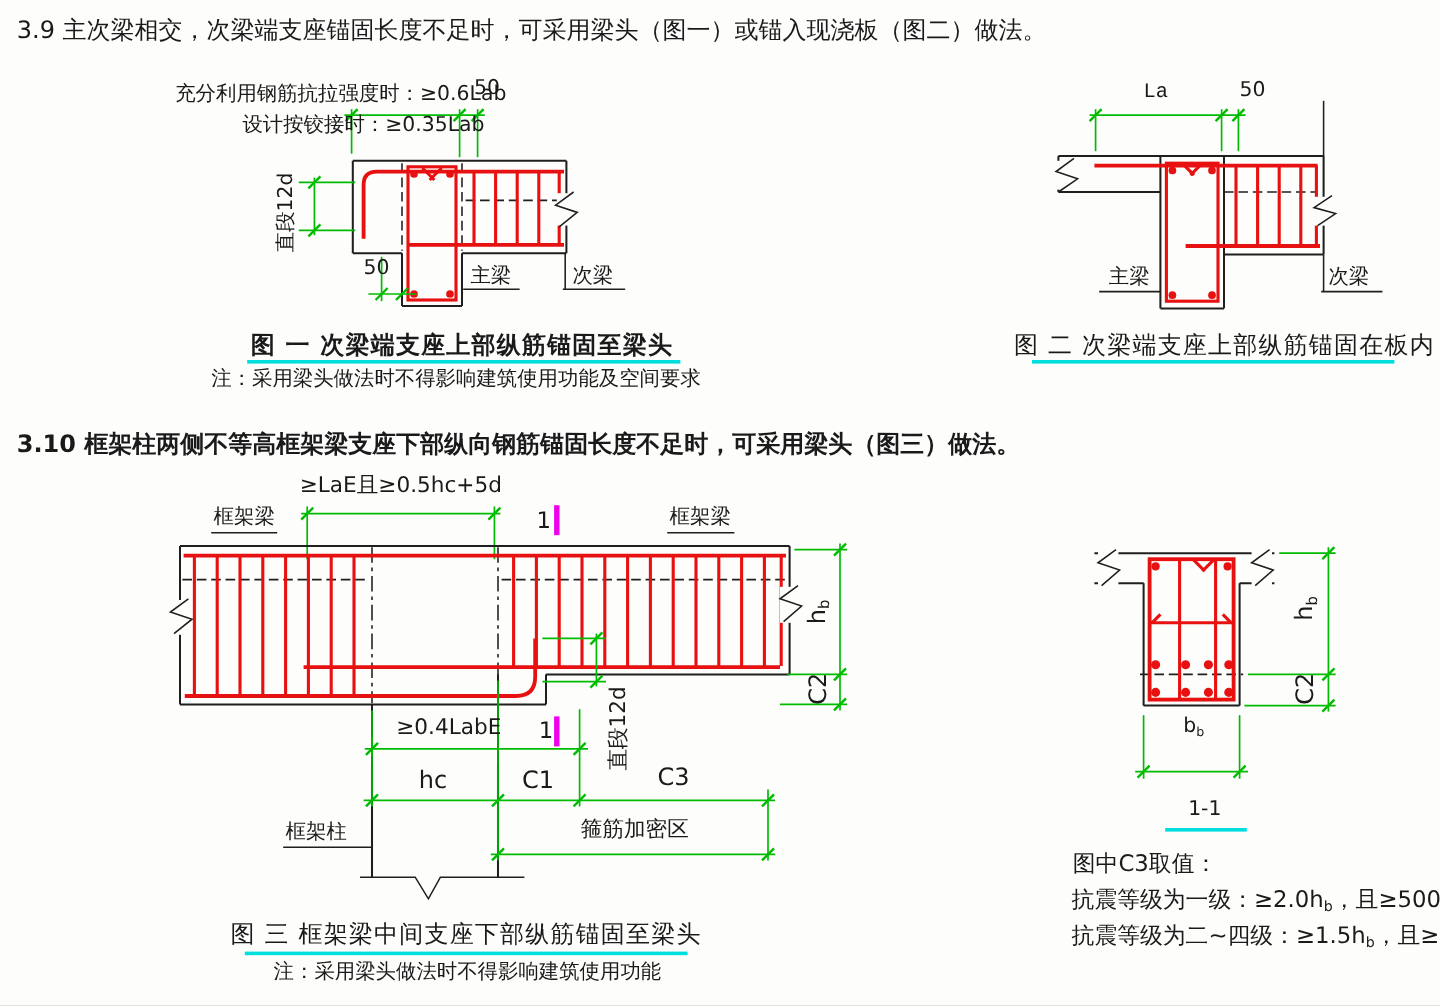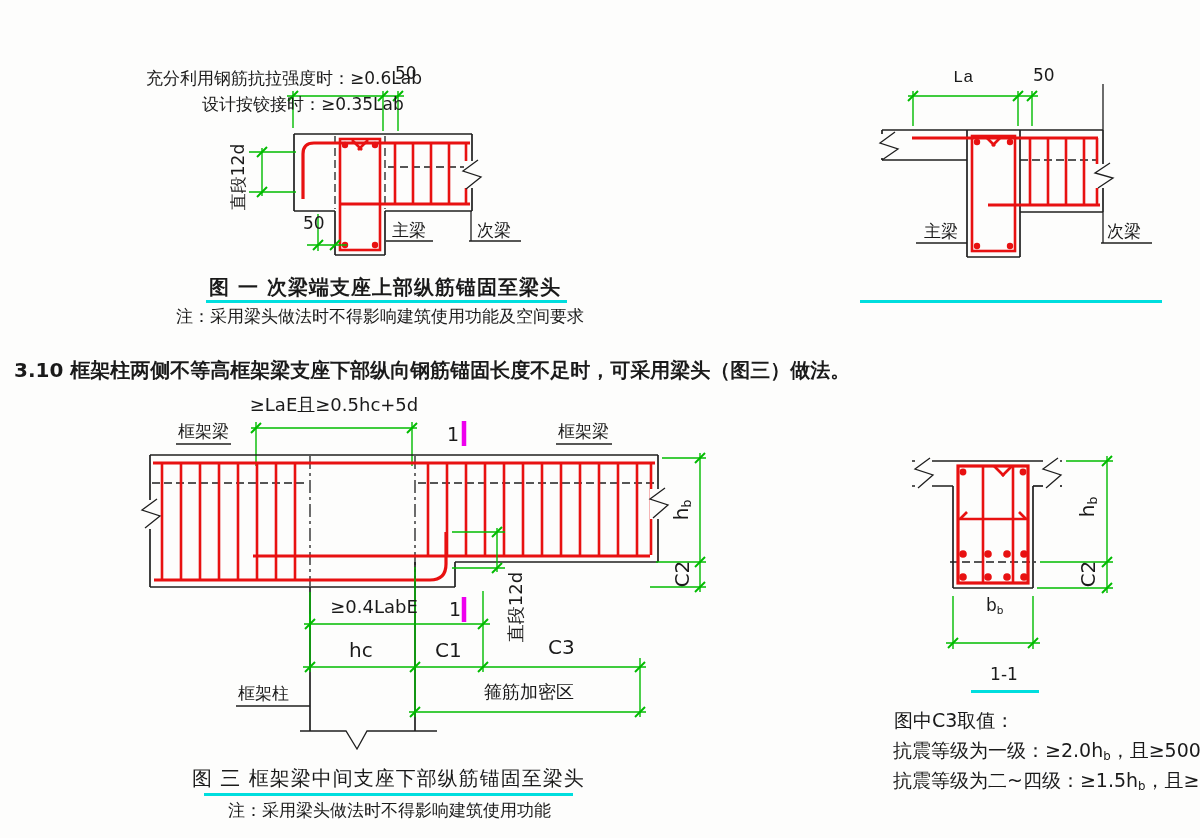--- a/index.html
+++ b/index.html
@@ -312,37 +312,39 @@
     <g>
       <line class="g" x1="953" y1="596" x2="953" y2="649"></line>
       <line class="g" x1="1033" y1="596" x2="1033" y2="649"></line>
       <line class="g" x1="946" y1="643" x2="1040" y2="643"></line>
       <path class="gt" d="M948 648 L958 638"></path>
       <path class="gt" d="M1028 648 L1038 638"></path>
     </g>
   </g>
 </svg>
 
+<div class="txt s20" style="left:14px;top:14px;">3.9 主次梁相交，次梁端支座锚固长度不足时，可采用梁头（图一）或锚入现浇板（图二）做法。</div>
 <div class="txt s20" style="left:14px;top:359px;font-weight:bold;">3.10 框架柱两侧不等高框架梁支座下部纵向钢筋锚固长度不足时，可采用梁头（图三）做法。</div>
 
 <div class="txt s17" style="left:202px;top:47px;margin-top:48px;">设计按铰接时：≥0.35Lab</div>
 <div class="txt s17" style="left:146px;top:69px;">充分利用钢筋抗拉强度时：≥0.6Lab</div>
 <div class="txt num" style="left:395px;top:64px;">50</div>
 <div class="txt s17 rot" style="left:239px;top:177px;">直段12d</div>
 <div class="txt num" style="left:303px;top:214px;">50</div>
 <div class="txt s17" style="left:392px;top:221px;">主梁</div>
 <div class="txt s17" style="left:477px;top:221px;">次梁</div>
 <div class="txt s20 ctr caption" style="left:197px;top:276px;width:376px;font-weight:bold;">图 一  次梁端支座上部纵筋锚固至梁头</div>
 <div class="cyanline" style="left:206px;top:300px;width:361px;"></div>
 <div class="txt s17 ctr" style="left:175px;top:307px;width:410px;">注：采用梁头做法时不得影响建筑使用功能及空间要求</div>
 
 <div class="txt num" style="left:953px;top:68px;font-family:Liberation Mono, monospace;">La</div>
 <div class="txt num" style="left:1033px;top:66px;">50</div>
 <div class="txt s17" style="left:924px;top:222px;">主梁</div>
 <div class="txt s17" style="left:1107px;top:222px;">次梁</div>
+<div class="txt s20 ctr caption" style="left:845px;top:276px;width:330px;">图 二  次梁端支座上部纵筋锚固在板内</div>
 <div class="cyanline" style="left:860px;top:300px;width:302px;"></div>
 
 <div class="txt s18 ctr" style="left:244px;top:395px;width:180px;">≥LaE且≥0.5hc+5d</div>
 <div class="txt s17" style="left:178px;top:422px;">框架梁</div>
 <div class="txt s17" style="left:558px;top:422px;">框架梁</div>
 <div class="txt s19" style="left:447px;top:424px;">1</div>
 <div class="txt s18 ctr" style="left:314px;top:597px;width:120px;">≥0.4LabE</div>
 <div class="txt s19" style="left:449px;top:599px;">1</div>
 <div class="txt s18 rot" style="left:516px;top:607px;">直段12d</div>
 <div class="txt s20 rot" style="left:682px;top:510px;"><span>h</span><span class="sub">b</span></div>

